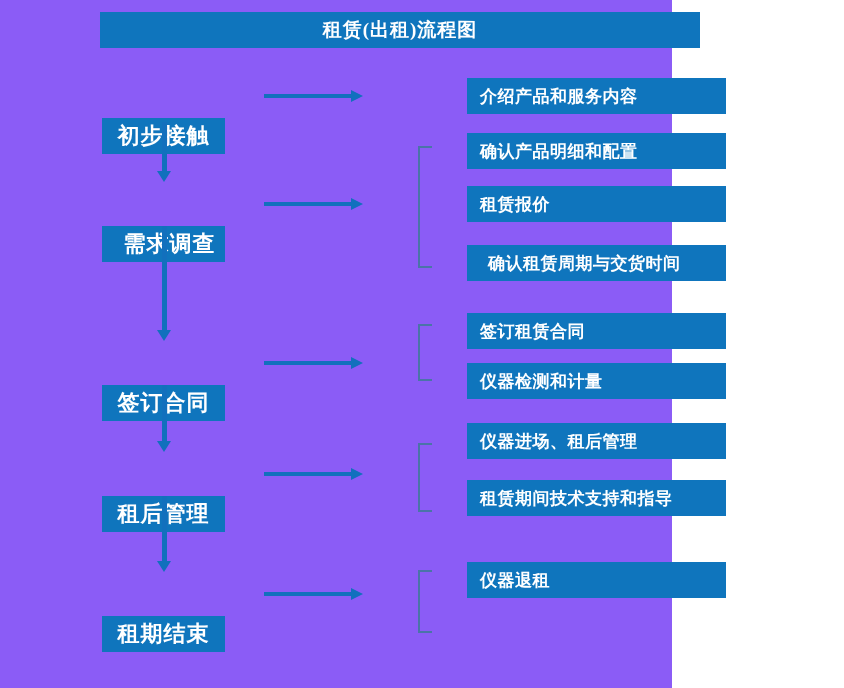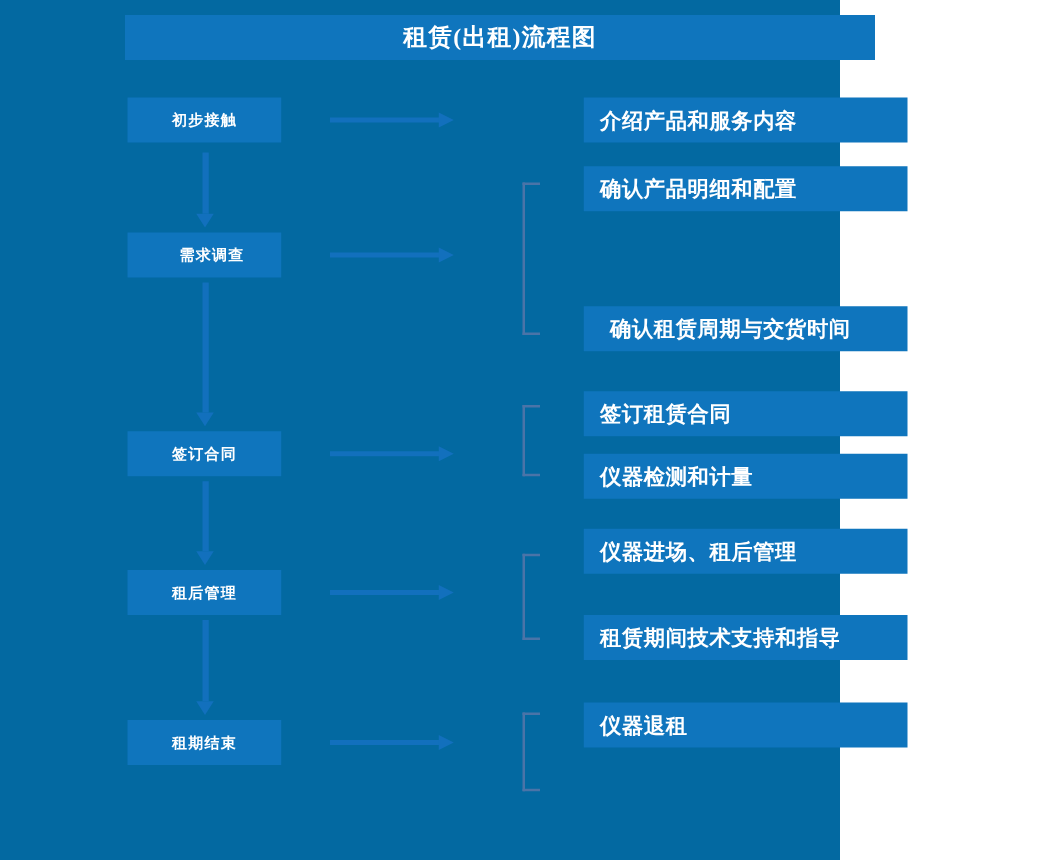--- a/index.html
+++ b/index.html
@@ -10,21 +10,21 @@
   body {
     width: 844px;
     height: 688px;
     font-family: "Liberation Serif", "DejaVu Serif", serif;
     overflow: hidden;
   }
   #canvas {
     position: relative;
     width: 672px;
     height: 688px;
-    background: #0369a1;
+    background: #8b5cf6;
     font-family: Liberation Serif, serif;
   }
 
   
   .title-banner {
     position: absolute;
     left: 100px;
     top: 12px;
     width: 600px;
     height: 36px;
@@ -40,27 +40,28 @@
   }
 
   
   .stage-box {
     position: absolute;
     left: 102px;
     width: 123px;
     height: 36px;
     background: #0f75bd;
     color: #ffffff;
-    font-size: 12px;
+    font-size: 22px;
     font-weight: bold;
     letter-spacing: 1px;
     display: flex;
     align-items: center;
     justify-content: center;
     box-sizing: border-box;
+    margin-top: 40px;
   }
 
   
   .detail-box {
     position: absolute;
     left: 443px;
     width: 259px;
     height: 36px;
     background: #0f75bd;
     color: #ffffff;
@@ -203,27 +204,28 @@
   <div class="bracket" style="top:324px; height:57px;"></div>
 
   <div class="bracket" style="top:443px; height:69px;"></div>
 
   <div class="bracket" style="top:570px; height:63px;"></div>
 
   <div class="detail-box" style="top:78px;">介绍产品和服务内容</div>
 
   <div class="detail-box" style="top:133px;">确认产品明细和配置</div>
 
+  <div class="detail-box" style="top:186px;">租赁报价</div>
 
   <div class="detail-box" style="top:245px;padding-left:21px;">确认租赁周期与交货时间</div>
 
   <div class="detail-box" style="top:313px;">签订租赁合同</div>
 
   <div class="detail-box" style="top:363px;">仪器检测和计量</div>
 
   <div class="detail-box" style="top:423px;">仪器进场、租后管理</div>
 
-  <div class="detail-box" style="top:492px;">租赁期间技术支持和指导</div>
+  <div class="detail-box" style="top:480px;">租赁期间技术支持和指导</div>
 
   <div class="detail-box" style="top:562px;">仪器退租</div>
 
 
 </div>
 
 </body></html>

